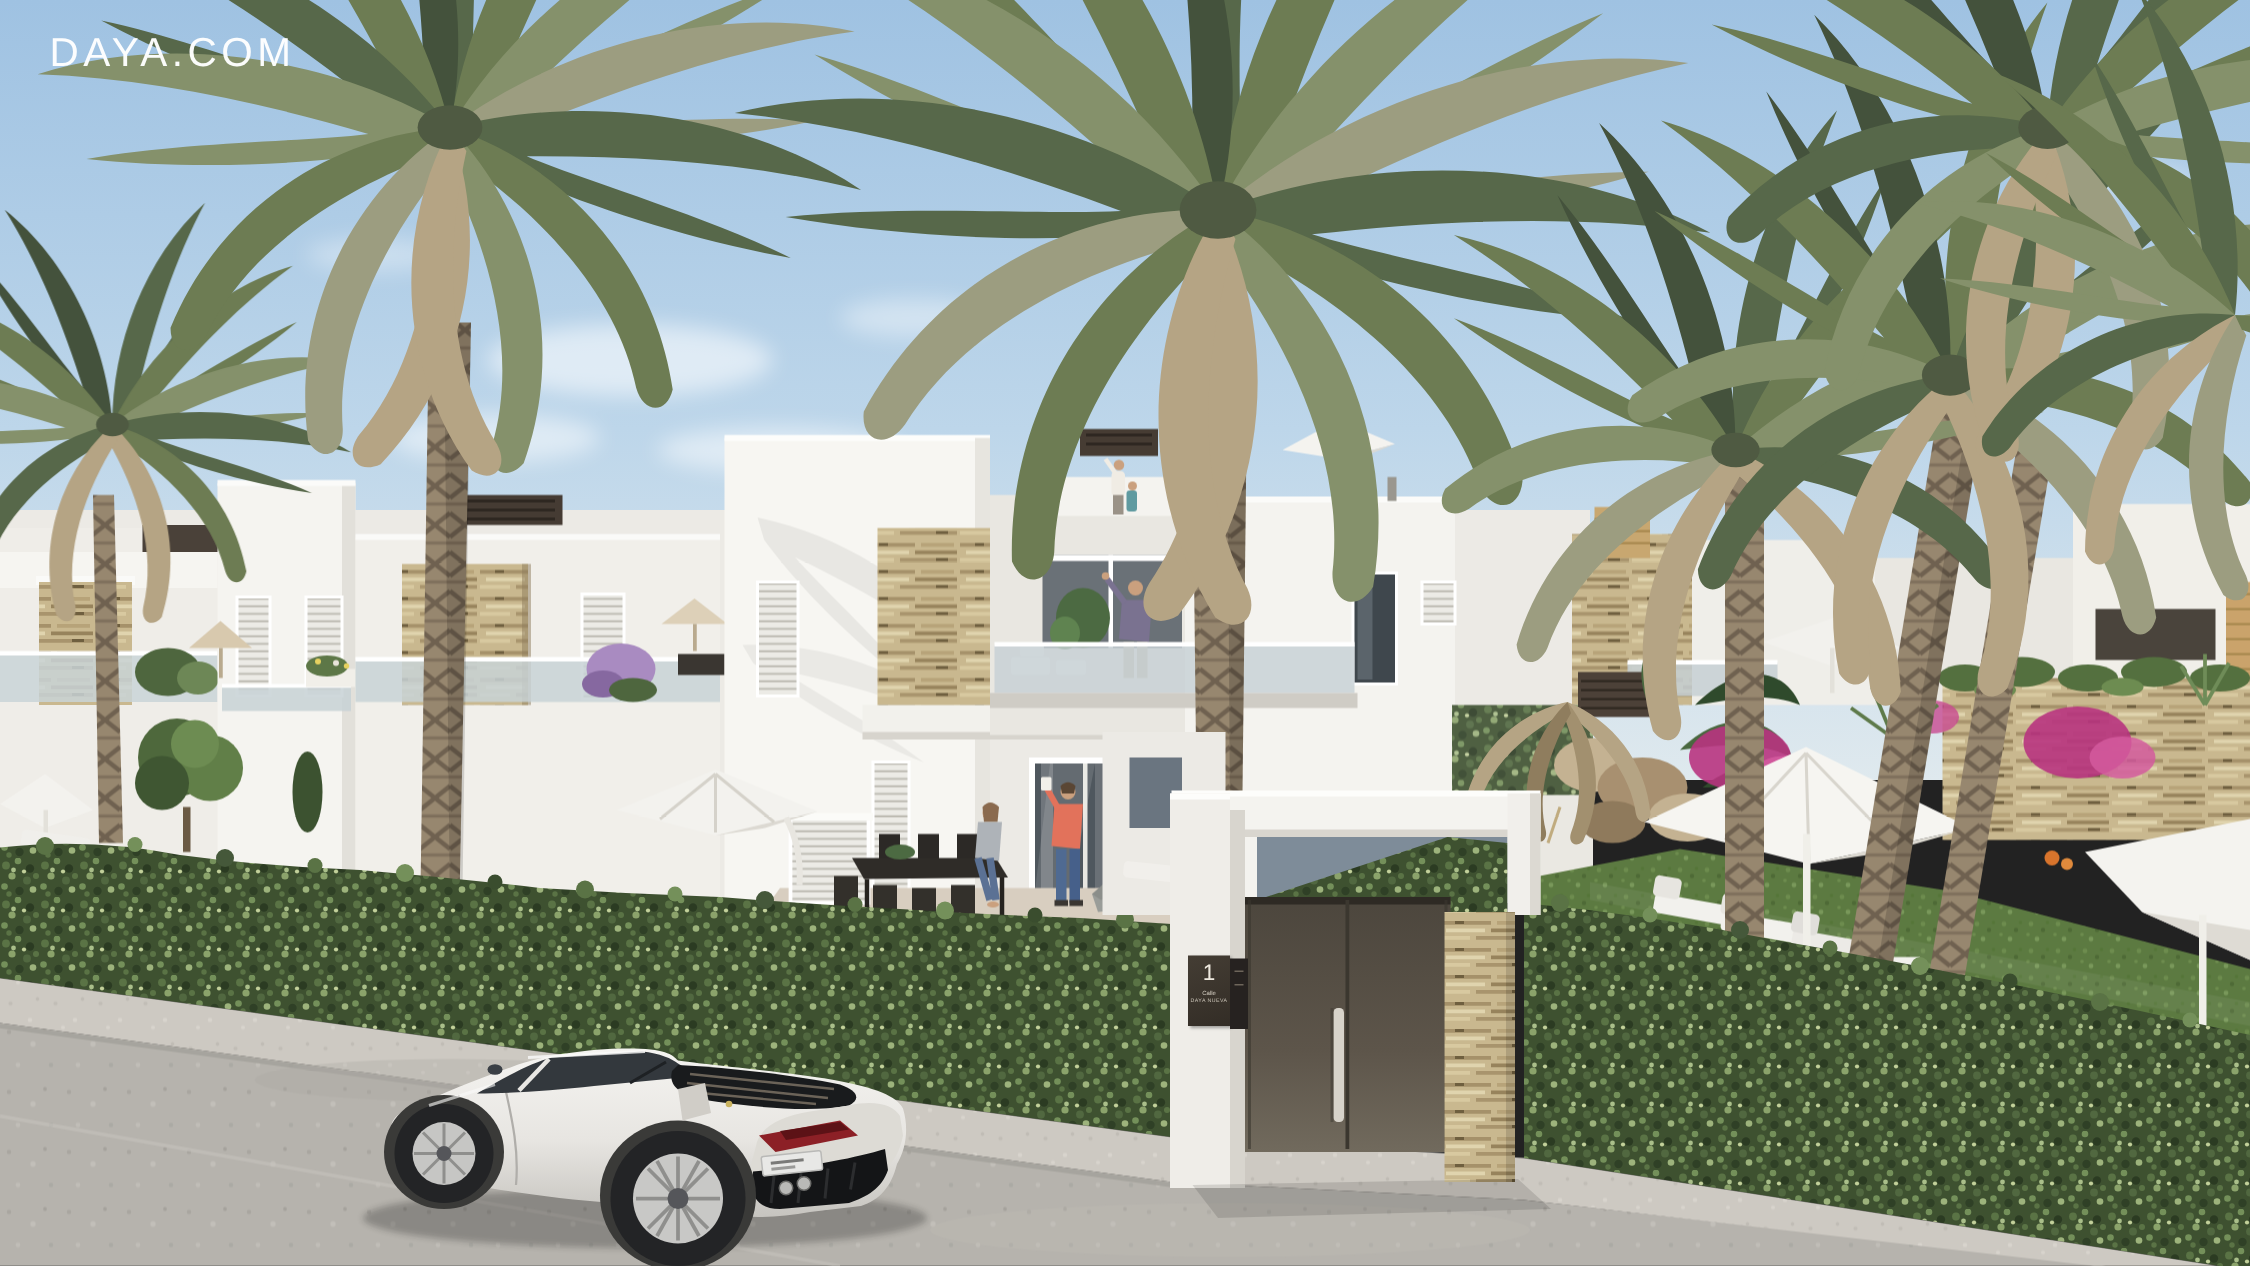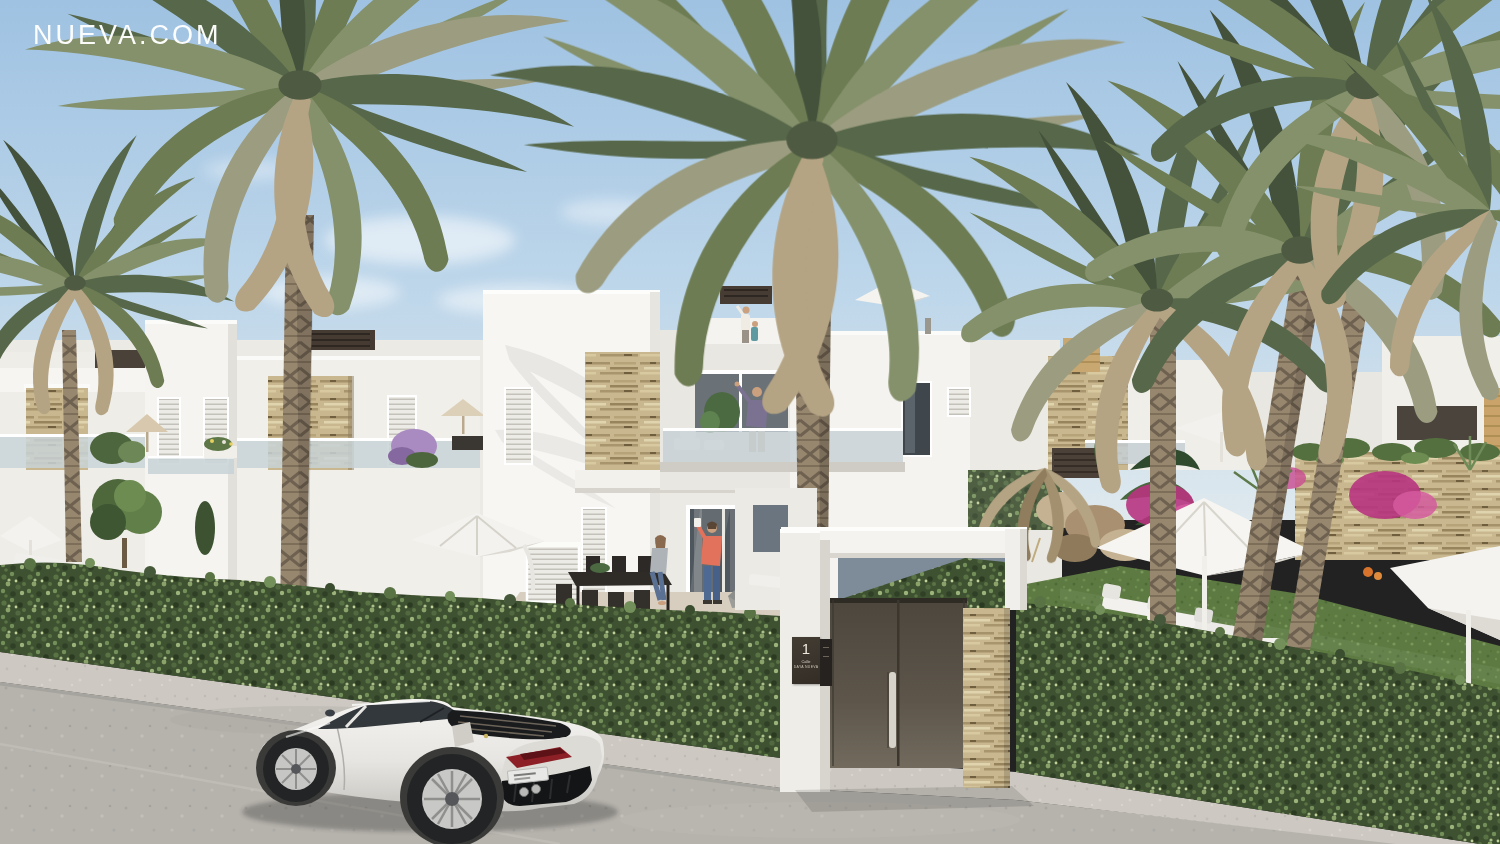--- a/index.html
+++ b/index.html
@@ -703,21 +703,21 @@
     <circle cx="296" cy="769" r="5" fill="#55565a"></circle>
   </g>
   <path d="M352,705 L430,701" stroke="#fbfbfa" stroke-width="2" opacity=".8"></path>
   <path d="M286,737 L330,723" stroke="#fbfbfa" stroke-width="2" opacity=".6"></path>
   <polygon points="452,726 470,722 474,742 455,747" fill="#d0cdc7"></polygon>
   <ellipse cx="330" cy="713" rx="5" ry="3.5" fill="#3a3f45"></ellipse>
   <circle cx="486" cy="736" r="2.2" fill="#c9b25e"></circle>
 </g>
 </svg>
 
-<div class="watermark">NUEVA.COM</div>
+<div class="watermark">DAYA.COM</div>
 
 <div class="plaque">
   <div class="num">1</div>
   <div class="l1">Calle</div>
   <div class="l2">DAYA NUEVA</div>
 </div>
 <div class="plaque-side">
       <i></i>
       <i></i>
     </div>

